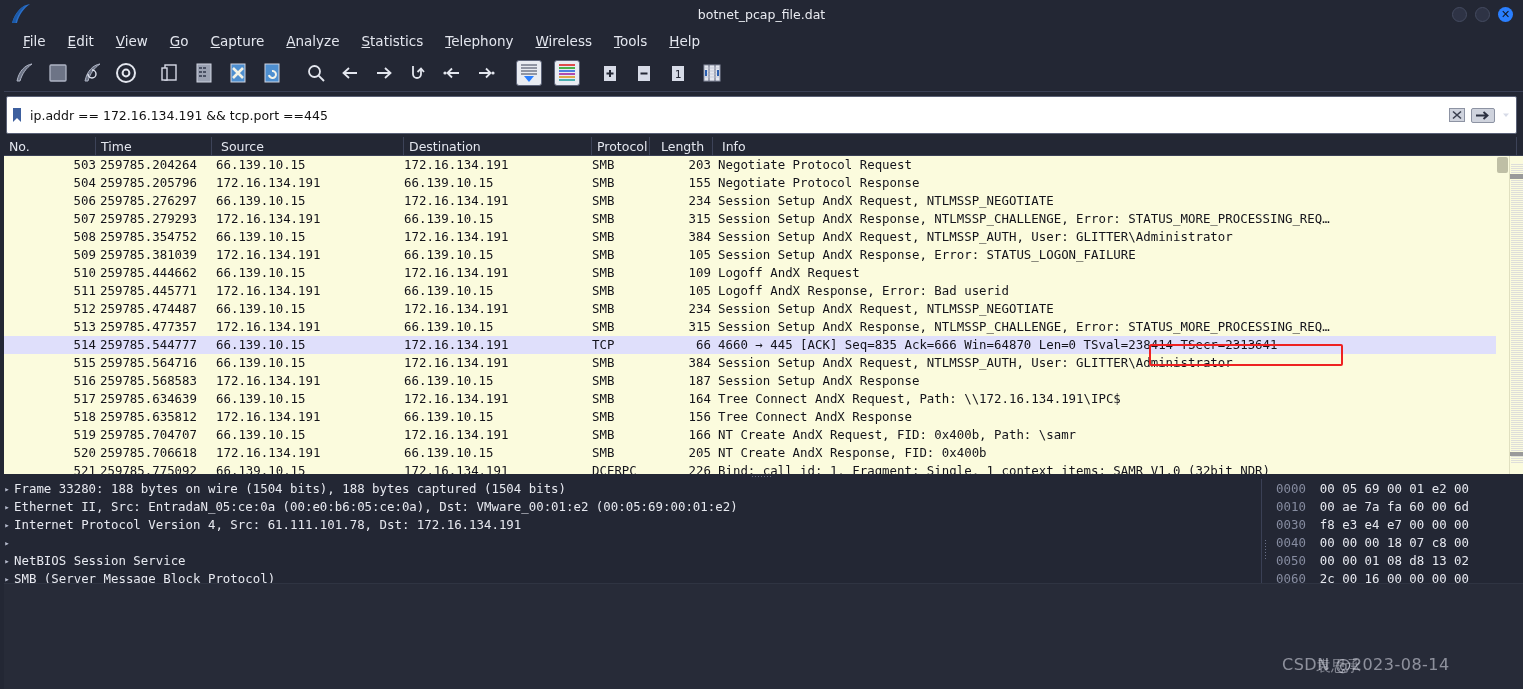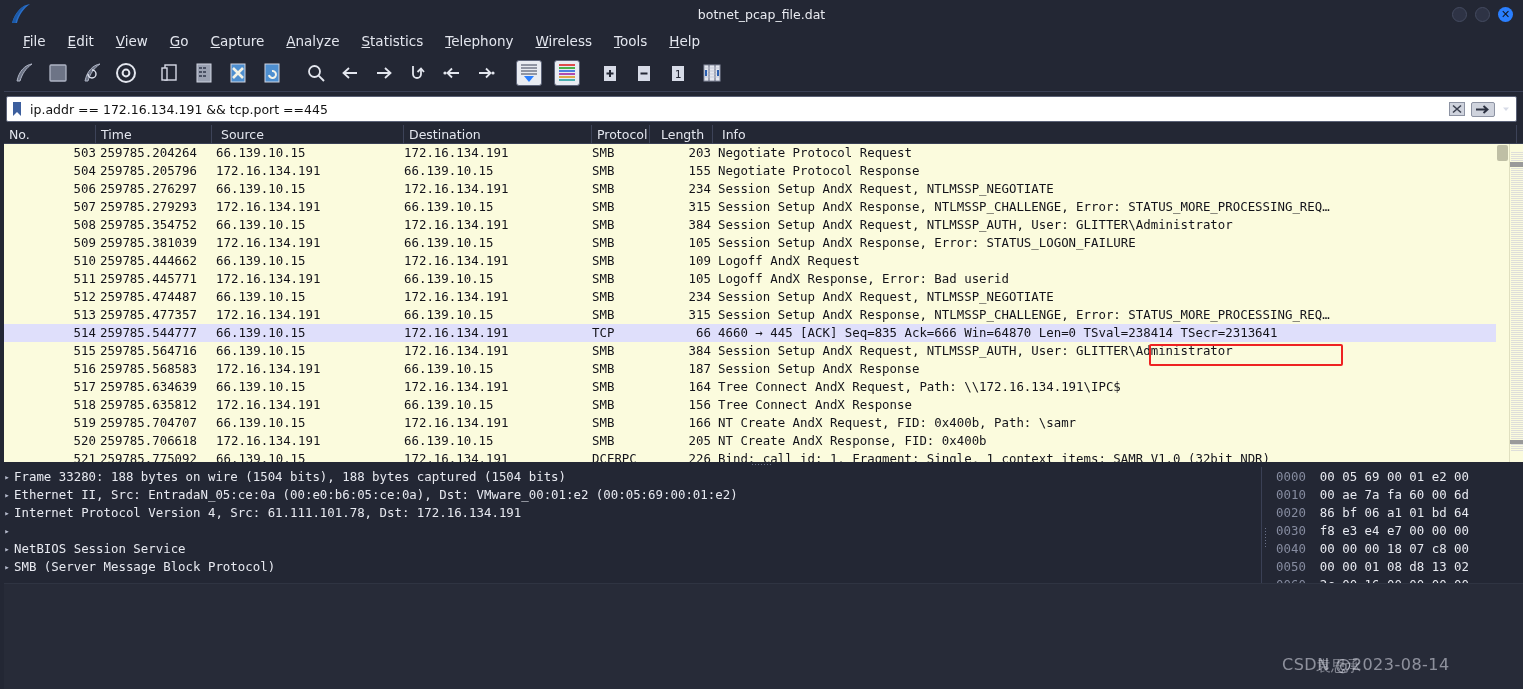--- a/index.html
+++ b/index.html
@@ -64,21 +64,21 @@
   }
   .tb-icon {
     width: 28px; height: 28px;
     display: flex; align-items: center; justify-content: center;
     margin-right: 6px;
   }
   .tb-gap { width: 10px; }
 
   
   #filterbar {
-    height: 26px; margin: 4px 6px 3px 6px;
+    height: 38px; margin: 4px 6px 3px 6px;
     background: #ffffff;
     border: 1px solid #5a6176;
     border-radius: 2px;
     display: flex; align-items: center;
     position: relative;
   }
   #filter-bookmark {
     width: 20px; height: 20px;
     display: flex; align-items: center; justify-content: center;
     flex: 0 0 auto;
@@ -822,21 +822,20 @@
       </div>
       <div class="drow">
         <span class="twisty">▸</span>
         <span>SMB (Server Message Block Protocol)</span>
       </div>
     </div>
   <div id="hexpane">
     <div id="hex-grip"></div>
   <div class="hrow"><span class="hoff">0000</span><span class="hbytes">00 05 69 00 01 e2 00</span></div>
       <div class="hrow"><span class="hoff">0010</span><span class="hbytes">00 ae 7a fa 60 00 6d</span></div>
-      <div class="hrow"><span class="hoff">0020</span><span class="hbytes">86 bf 06 a1 01 bd 64</span></div>
       <div class="hrow"><span class="hoff">0030</span><span class="hbytes">f8 e3 e4 e7 00 00 00</span></div>
       <div class="hrow"><span class="hoff">0040</span><span class="hbytes">00 00 00 18 07 c8 00</span></div>
       <div class="hrow"><span class="hoff">0050</span><span class="hbytes">00 00 01 08 d8 13 02</span></div>
       <div class="hrow"><span class="hoff">0060</span><span class="hbytes">2c 00 16 00 00 00 00</span></div>
       <div class="hrow"><span class="hoff">0070</span><span class="hbytes">00 00 00 00 00 00 80</span></div>
       <div class="hrow"><span class="hoff">0080</span><span class="hbytes">00 00 40 00 00 00 02</span></div>
     </div>
 </div>
 
 <div id="bottomfill"></div>

